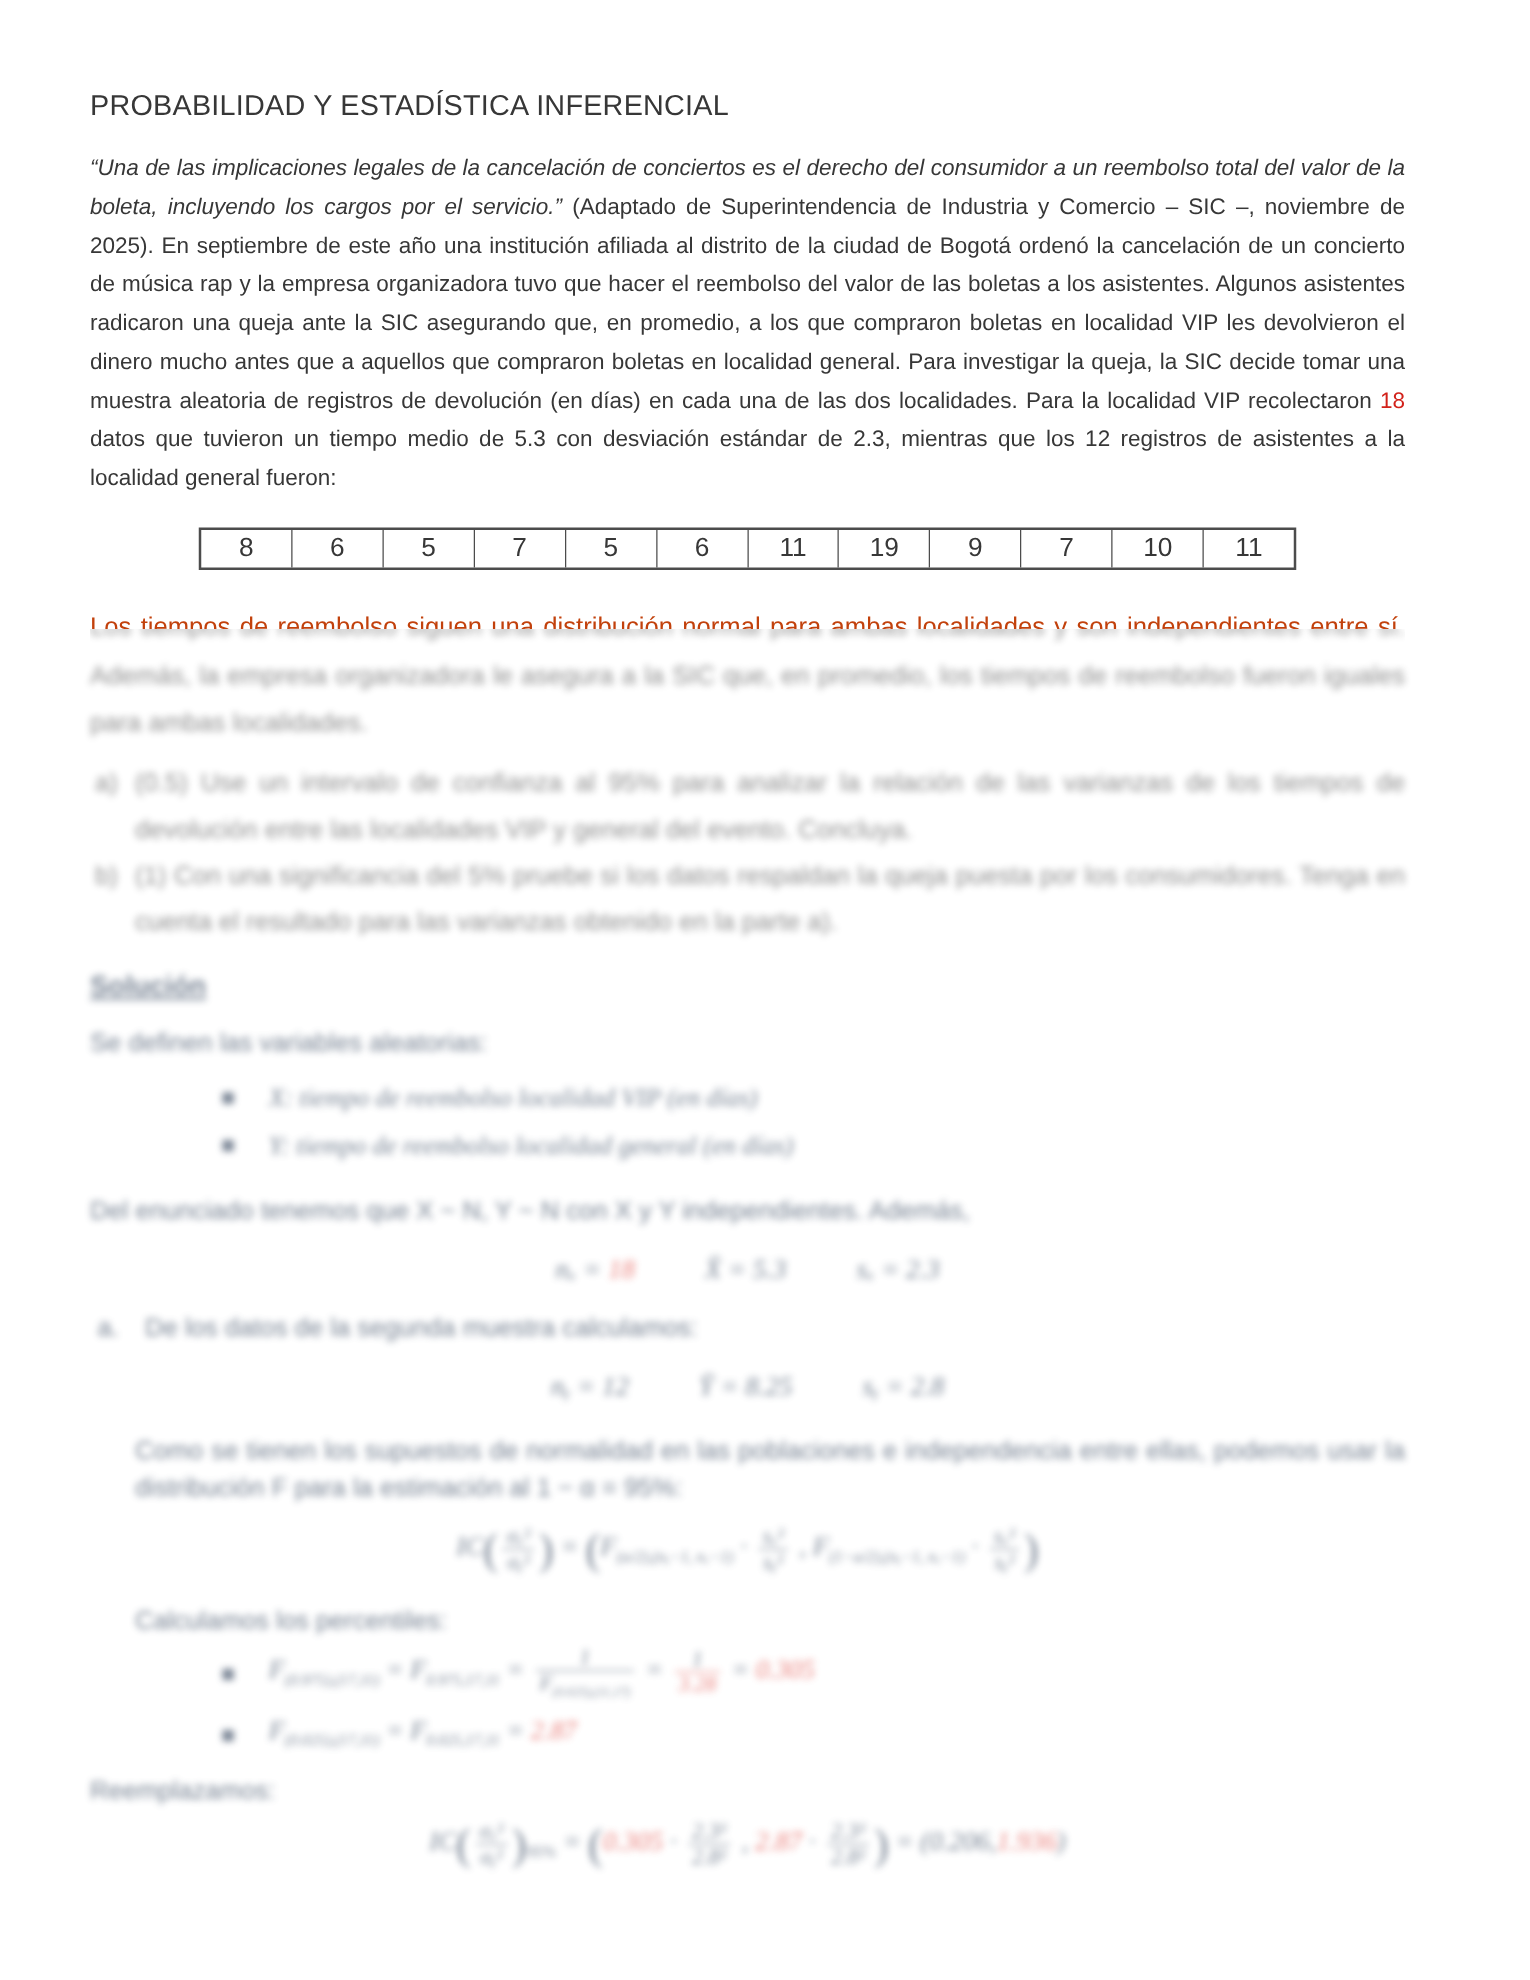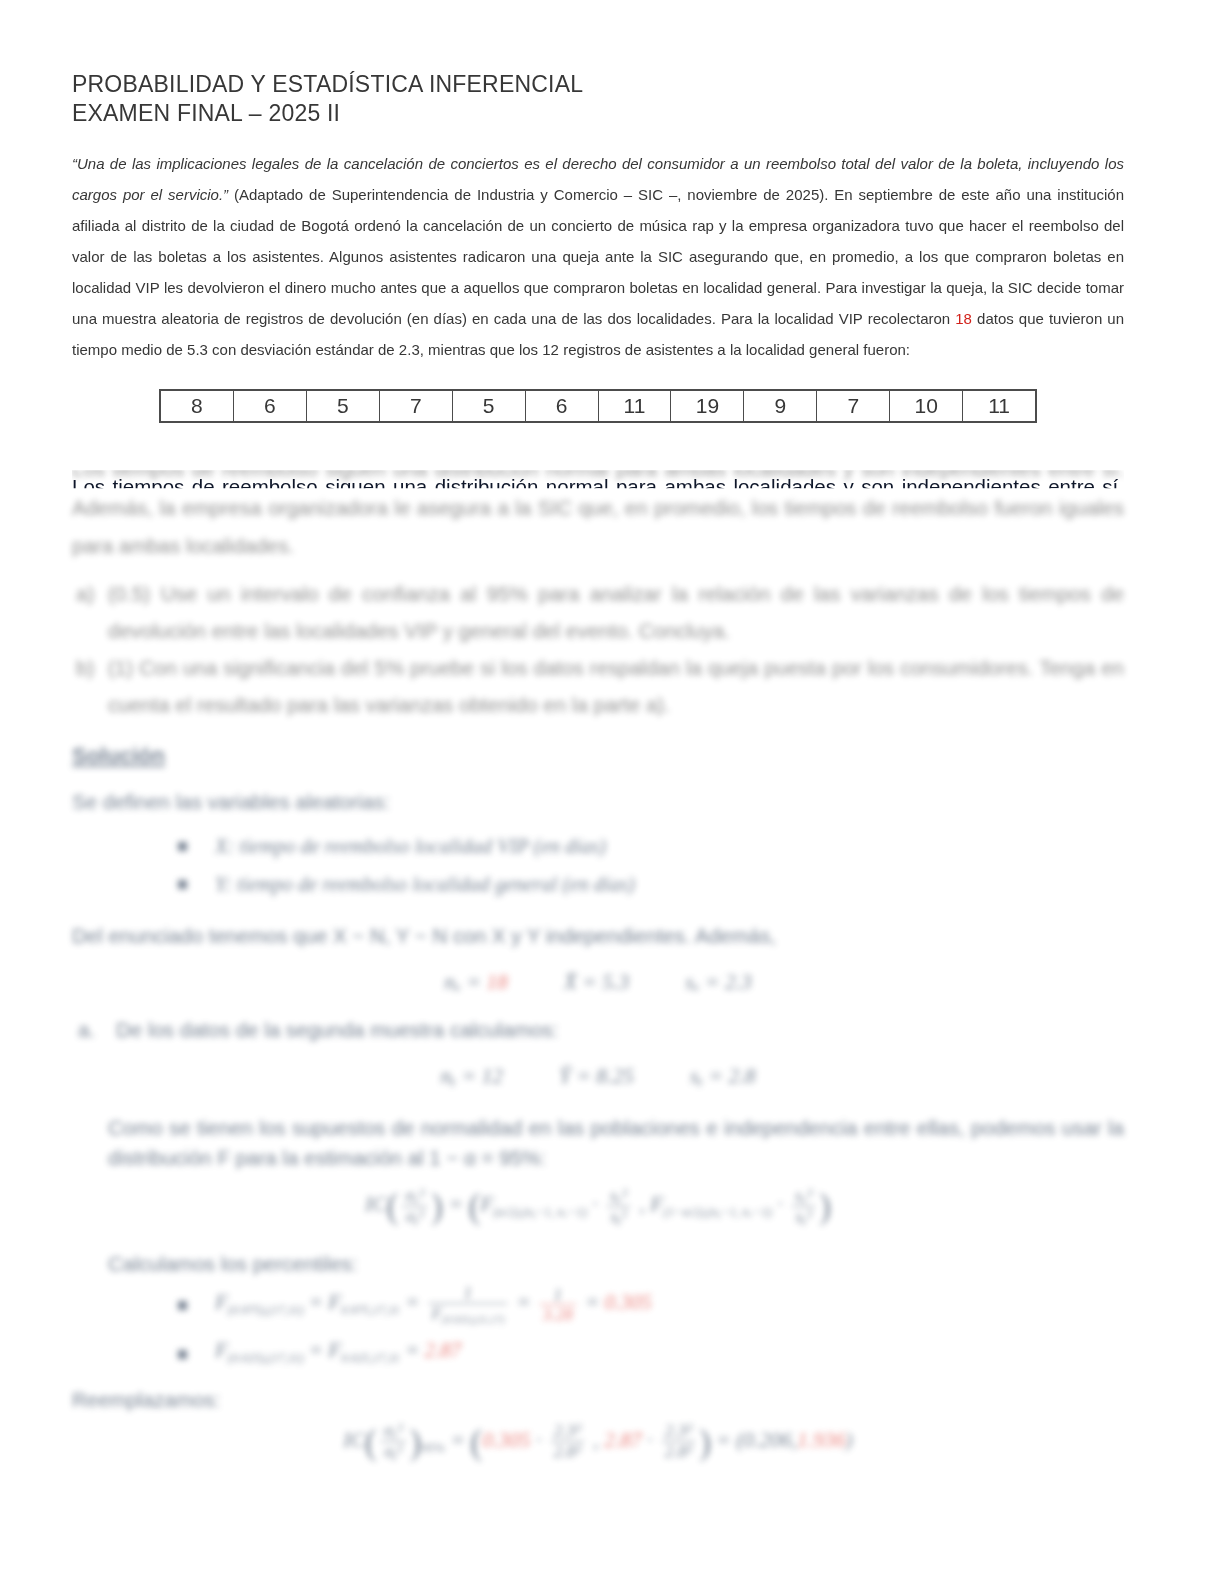--- a/index.html
+++ b/index.html
@@ -11,21 +11,21 @@
     background: #ffffff;
     overflow: hidden;
     font-family: "Liberation Sans", sans-serif;
     color: #373737;
     padding: 70px 100px 0 72px;
   }
   
   .doc-title { font-size: 23px; line-height: 29px; letter-spacing: .2px; }
   .section-heading { margin-top: 16px; font-size: 22px; line-height: 29px; }
   .section-heading .u { text-decoration: underline; text-underline-offset: 4px; }
-  .statement { margin-top: 20px; font-size: 15px; line-height: 31px; text-align: justify; }
+  .statement { margin-top: 20px; font-size: 18px; line-height: 31px; text-align: justify; }
   .it { font-style: italic; }
   .red { color: #d2211a; }
   .sample-table { display: flex; width: 878px; margin: 24px auto 0 auto; border: 2px solid #4c4c4c; }
   .sample-table .cell {
     flex: 1; text-align: center; font-size: 21px; line-height: 30px;
     border-left: 1px solid #4c4c4c;
   }
   .sample-table .cell:first-child { border-left: none; }
 
   
@@ -33,21 +33,21 @@
   .b-blue { color: #44546A; filter: blur(3px); opacity: .72; }
   .red-b  { color: #e2514a; }
 
   
   .halfline { position: relative; margin-top: 30px; height: 32px; font-size: 20.5px; line-height: 32px; }
   .hl-layer {
     position: absolute; left: 0; right: 0; top: 0;
     text-align: justify; text-align-last: justify; -moz-text-align-last: justify;
     white-space: nowrap;
   }
-  .hl-sharp { clip-path: inset(0 0 46% 0); color: #0f172a; margin-top: 18px; }
+  .hl-sharp { clip-path: inset(0 0 46% 0); color: #c2410c; }
   .hl-blur  { clip-path: inset(54% 0 0 0); color: #3f3f3f; filter: blur(3px); opacity: .58; }
 
   .assumption-rest { margin-top: 4px; font-size: 20.5px; line-height: 38px; text-align: justify; }
 
   .q-list { margin-top: 10px; font-size: 20.5px; line-height: 37px; }
   .q-item { display: flex; }
   .q-marker { width: 36px; flex: none; padding-left: 4px; }
   .q-text { flex: 1; text-align: justify; }
 
   
@@ -76,21 +76,20 @@
                font-size: 21px; line-height: 36px; }
   .perc-item .blt { flex: none; }
 </style>
 </head>
 <body>
 
 <div class="page">
 
   <div>
     <div class="doc-title">PROBABILIDAD Y ESTADÍSTICA INFERENCIAL</div>
-    <div class="doc-title">EXAMEN FINAL – 2025 II</div>
   </div>
 
 
   <p class="statement"><span class="it">“Una de las implicaciones legales de la cancelación de conciertos es el derecho del consumidor a un reembolso total del valor de la boleta, incluyendo los cargos por el servicio.”</span><span> (Adaptado de Superintendencia de Industria y Comercio – SIC –, noviembre de 2025). En septiembre de este año una institución afiliada al distrito de la ciudad de Bogotá ordenó la cancelación de un concierto de música rap y la empresa organizadora tuvo que hacer el reembolso del valor de las boletas a los asistentes. Algunos asistentes radicaron una queja ante la SIC asegurando que, en promedio, a los que compraron boletas en localidad VIP les devolvieron el dinero mucho antes que a aquellos que compraron boletas en localidad general. Para investigar la queja, la SIC decide tomar una muestra aleatoria de registros de devolución (en días) en cada una de las dos localidades. Para la localidad VIP recolectaron </span><span class="red">18</span><span> datos que tuvieron un tiempo medio de 5.3 con desviación estándar de 2.3, mientras que los 12 registros de asistentes a la localidad general fueron:</span></p>
 
   <div class="sample-table">
     <div class="cell">8</div>
     <div class="cell">6</div>
     <div class="cell">5</div>
     <div class="cell">7</div>

